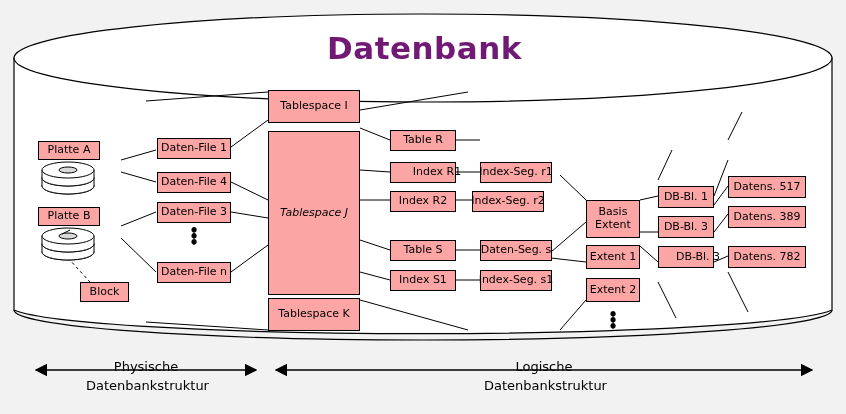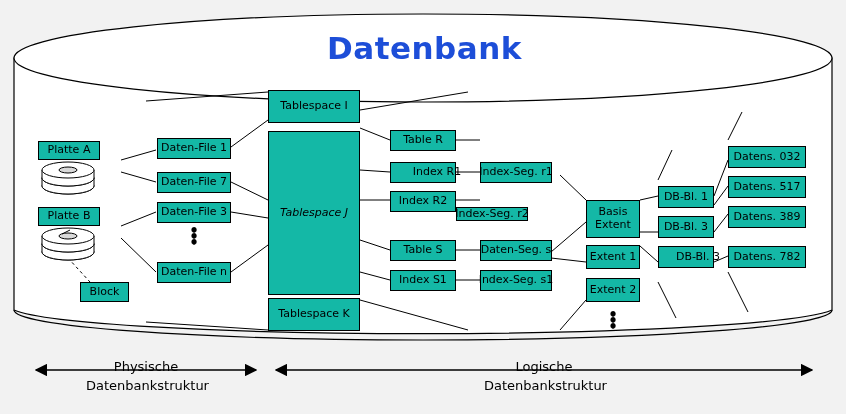--- a/index.html
+++ b/index.html
@@ -16,37 +16,37 @@
     overflow: hidden;
   }
   #svg-layer {
     position: absolute;
     left: 0; top: 0;
     width: 846px;
     height: 414px;
   }
   .node {
     position: absolute;
-    background: #14b8a6;
+    background: #fca5a5;
     border: 1px solid #000000;
     box-sizing: border-box;
     display: flex;
     align-items: center;
     justify-content: center;
     font-size: 11px;
     color: #000000;
     text-align: center;
     line-height: 1.15;
     white-space: nowrap;
   }
   .title {
     position: absolute;
     font-size: 31px;
     font-weight: bold;
-    color: #1d4ed8;
+    color: #701a75;
     letter-spacing: 0.5px;
     white-space: nowrap;
   }
   .caption {
     position: absolute;
     font-size: 13px;
     color: #000000;
     text-align: center;
     line-height: 1.45;
     white-space: nowrap;
@@ -158,55 +158,54 @@
     </g>
   </svg>
 
   <div class="title" style="left:327px; top:30px;">Datenbank</div>
 
   <div class="node" style="left:38px; top:141px; width:62px; height:19px;">Platte A</div>
   <div class="node" style="left:38px; top:207px; width:62px; height:19px;">Platte B</div>
   <div class="node" style="left:80px; top:282px; width:49px; height:20px;">Block</div>
 
   <div class="node" style="left:157px; top:138px; width:74px; height:21px;">Daten-File 1</div>
-  <div class="node" style="left:157px; top:172px; width:74px; height:21px;">Daten-File 7</div>
+  <div class="node" style="left:157px; top:172px; width:74px; height:21px;">Daten-File 4</div>
   <div class="node" style="left:157px; top:202px; width:74px; height:21px;">Daten-File 3</div>
   <div class="node" style="left:157px; top:262px; width:74px; height:21px;">Daten-File n</div>
   <div class="dots" style="left:184px; top:228px; width:20px;">•
 •
 •</div>
 
   <div class="node" style="left:268px; top:90px; width:92px; height:33px;">Tablespace I</div>
   <div class="node" style="left:268px; top:131px; width:92px; height:164px;font-style:italic;">Tablespace J</div>
   <div class="node" style="left:268px; top:298px; width:92px; height:33px;">Tablespace K</div>
 
   <div class="node" style="left:390px; top:130px; width:66px; height:21px;">Table R</div>
   <div class="node" style="left:390px; top:162px; width:66px; height:21px;padding-left:28px;">Index R1</div>
   <div class="node" style="left:390px; top:191px; width:66px; height:21px;">Index R2</div>
   <div class="node" style="left:390px; top:240px; width:66px; height:21px;">Table S</div>
   <div class="node" style="left:390px; top:270px; width:66px; height:21px;">Index S1</div>
 
   <div class="node" style="left:480px; top:162px; width:72px; height:21px;">Index-Seg. r1</div>
-  <div class="node" style="left:456px; top:191px; width:72px; height:14px;margin-top:16px;">Index-Seg. r2</div>
+  <div class="node" style="left:472px; top:191px; width:72px; height:21px;">Index-Seg. r2</div>
   <div class="node" style="left:480px; top:240px; width:72px; height:21px;">Daten-Seg. s</div>
   <div class="node" style="left:480px; top:270px; width:72px; height:21px;">Index-Seg. s1</div>
 
   <div class="node" style="left:586px; top:200px; width:54px; height:38px; white-space:pre-line;">Basis
 Extent</div>
   <div class="node" style="left:586px; top:245px; width:54px; height:24px;">Extent 1</div>
   <div class="node" style="left:586px; top:278px; width:54px; height:24px;">Extent 2</div>
   <div class="dots" style="left:603px; top:312px; width:20px;">•
 •
 •</div>
 
   <div class="node" style="left:658px; top:186px; width:56px; height:22px;">DB-Bl. 1</div>
   <div class="node" style="left:658px; top:216px; width:56px; height:22px;">DB-Bl. 3</div>
   <div class="node" style="left:658px; top:246px; width:56px; height:22px;padding-left:24px;">DB-Bl. 3</div>
 
-  <div class="node" style="left:728px; top:146px; width:78px; height:22px;">Datens. 032</div>
   <div class="node" style="left:728px; top:176px; width:78px; height:22px;">Datens. 517</div>
   <div class="node" style="left:728px; top:206px; width:78px; height:22px;">Datens. 389</div>
   <div class="node" style="left:728px; top:246px; width:78px; height:22px;">Datens. 782</div>
 
   <div class="caption" style="left:86px; top:358px; width:120px;">
     <span>Physische</span><br>
     <span>Datenbankstruktur</span>
   </div>
   <div class="caption" style="left:484px; top:358px; width:120px;">
     <span>Logische</span><br>

